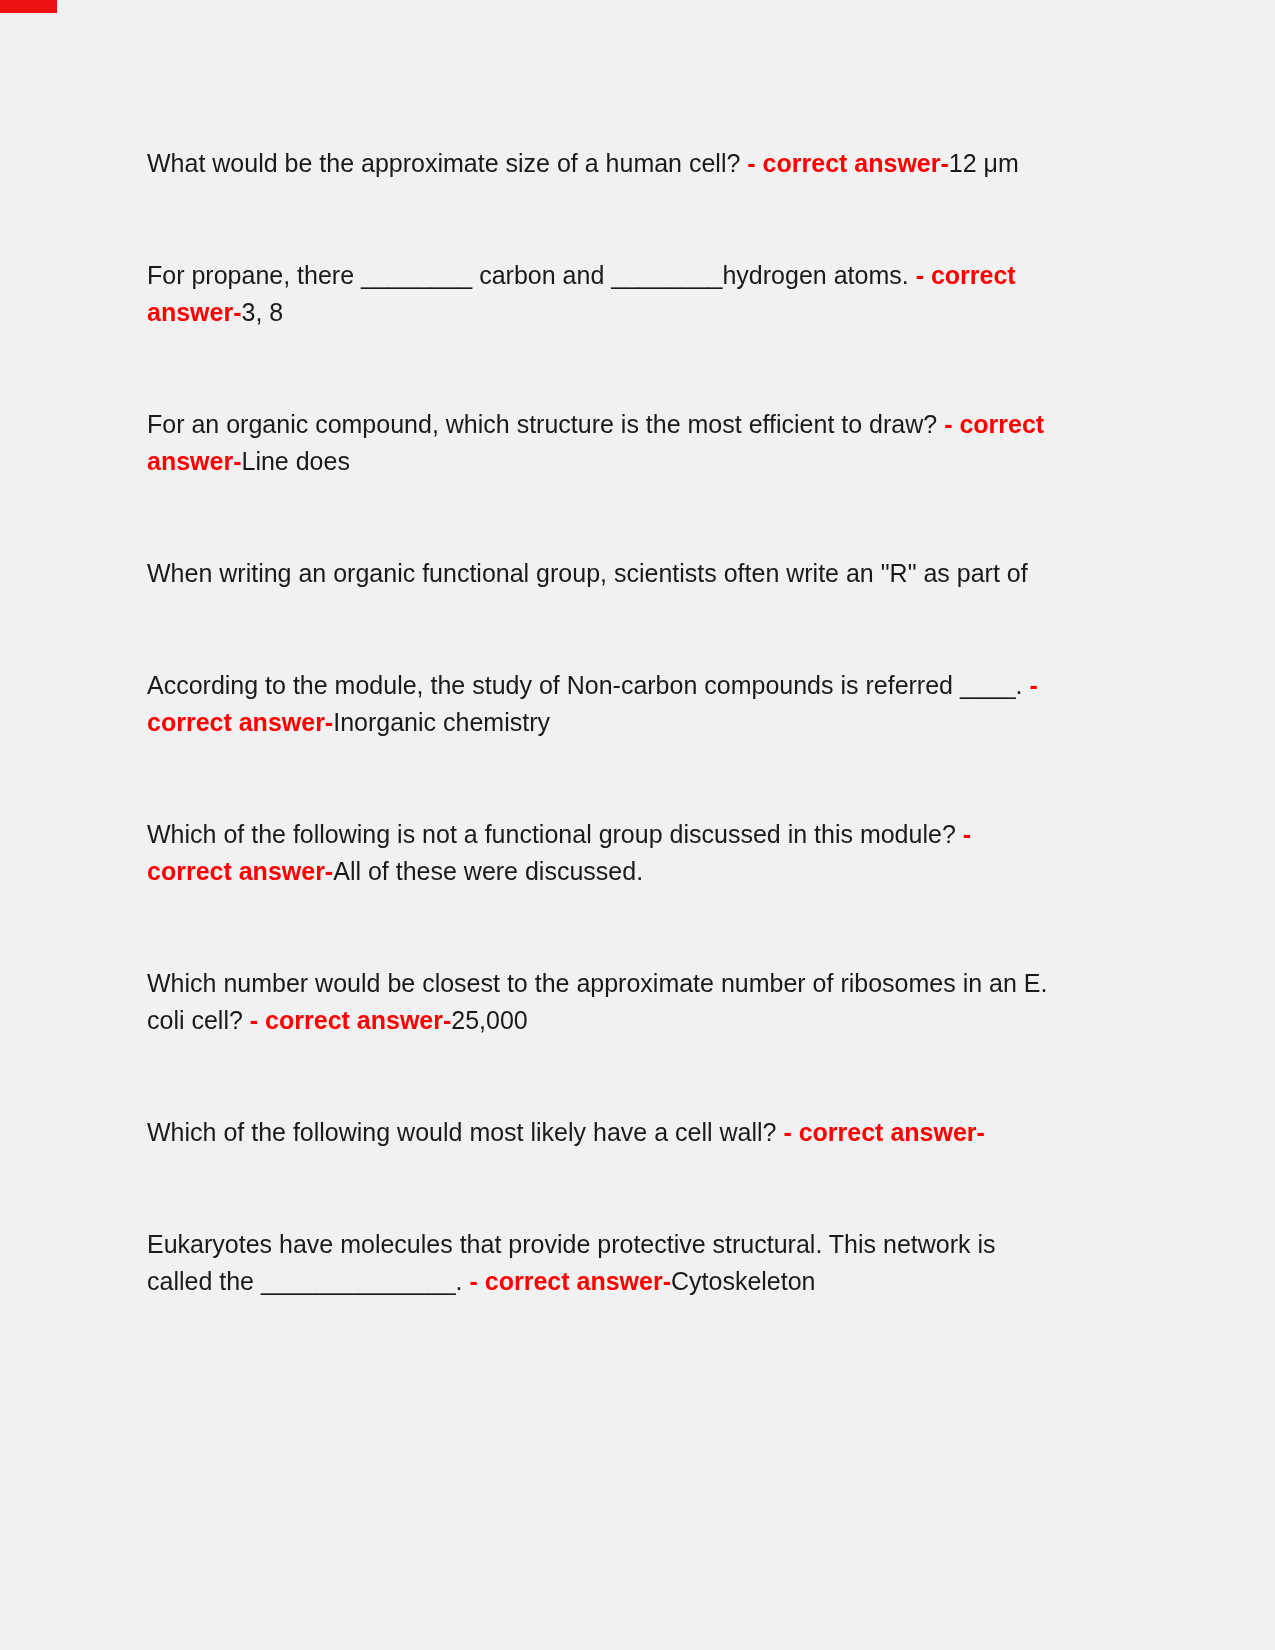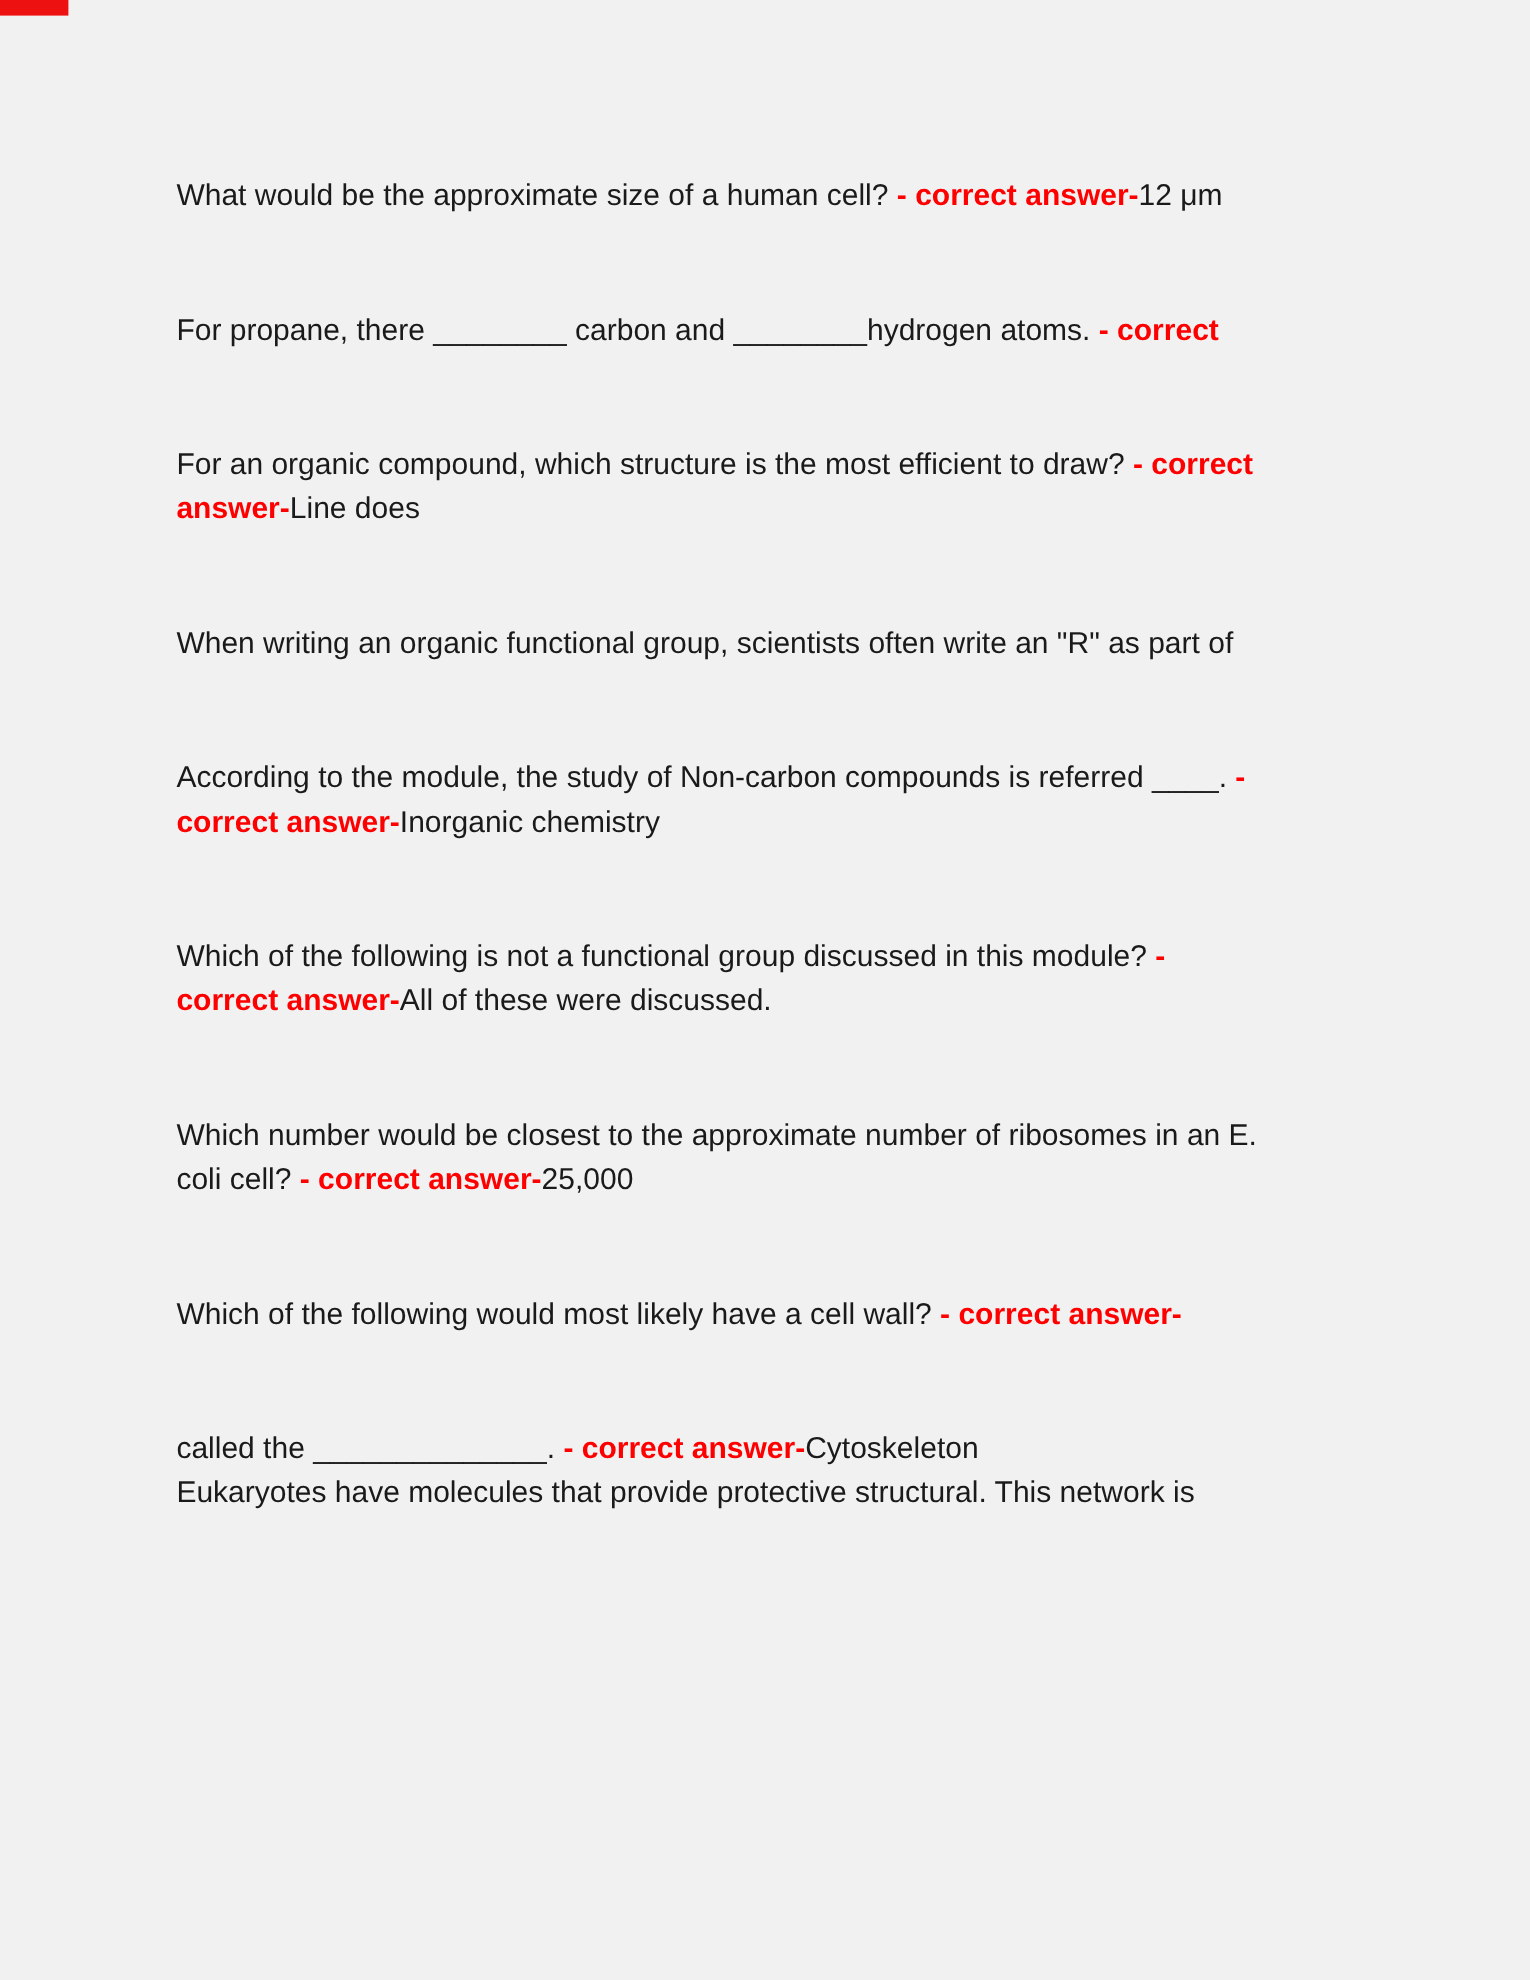--- a/index.html
+++ b/index.html
@@ -36,20 +36,21 @@
 
 <div class="corner-marker" style="background: rgb(238, 17, 17);"></div>
 
 <div class="doc">
   <div id="qa-list">
       <div class="qa">
         <div class="qa-line"><span class="seg-normal">What would be the approximate size of a human cell? </span><span class="seg-red">- correct answer-</span><span class="seg-normal">12 μm</span></div>
       </div>
       <div class="qa">
         <div class="qa-line"><span class="seg-normal">For propane, there ________ carbon and ________hydrogen atoms. </span><span class="seg-red">- correct</span></div>
+        <div class="qa-line"><span class="seg-red">answer-</span><span class="seg-normal">3, 8</span></div>
       </div>
       <div class="qa">
         <div class="qa-line"><span class="seg-normal">For an organic compound, which structure is the most efficient to draw? </span><span class="seg-red">- correct</span></div>
         <div class="qa-line"><span class="seg-red">answer-</span><span class="seg-normal">Line does</span></div>
       </div>
       <div class="qa">
         <div class="qa-line"><span class="seg-normal">When writing an organic functional group, scientists often write an "R" as part of</span></div>
       </div>
       <div class="qa">
         <div class="qa-line"><span class="seg-normal">According to the module, the study of Non-carbon compounds is referred ____. </span><span class="seg-red">-</span></div>
@@ -60,17 +61,17 @@
         <div class="qa-line"><span class="seg-red">correct answer-</span><span class="seg-normal">All of these were discussed.</span></div>
       </div>
       <div class="qa">
         <div class="qa-line"><span class="seg-normal">Which number would be closest to the approximate number of ribosomes in an E.</span></div>
         <div class="qa-line"><span class="seg-normal">coli cell? </span><span class="seg-red">- correct answer-</span><span class="seg-normal">25,000</span></div>
       </div>
       <div class="qa">
         <div class="qa-line"><span class="seg-normal">Which of the following would most likely have a cell wall? </span><span class="seg-red">- correct answer-</span></div>
       </div>
       <div class="qa">
+        <div class="qa-line"><span class="seg-normal">Eukaryotes have molecules that provide protective structural. This network is</span></div>
         <div class="qa-line"><span class="seg-normal">called the ______________. </span><span class="seg-red">- correct answer-</span><span class="seg-normal">Cytoskeleton</span></div>
-        <div class="qa-line"><span class="seg-normal">Eukaryotes have molecules that provide protective structural. This network is</span></div>
       </div>
     </div>
 </div>
 
 </body></html>

